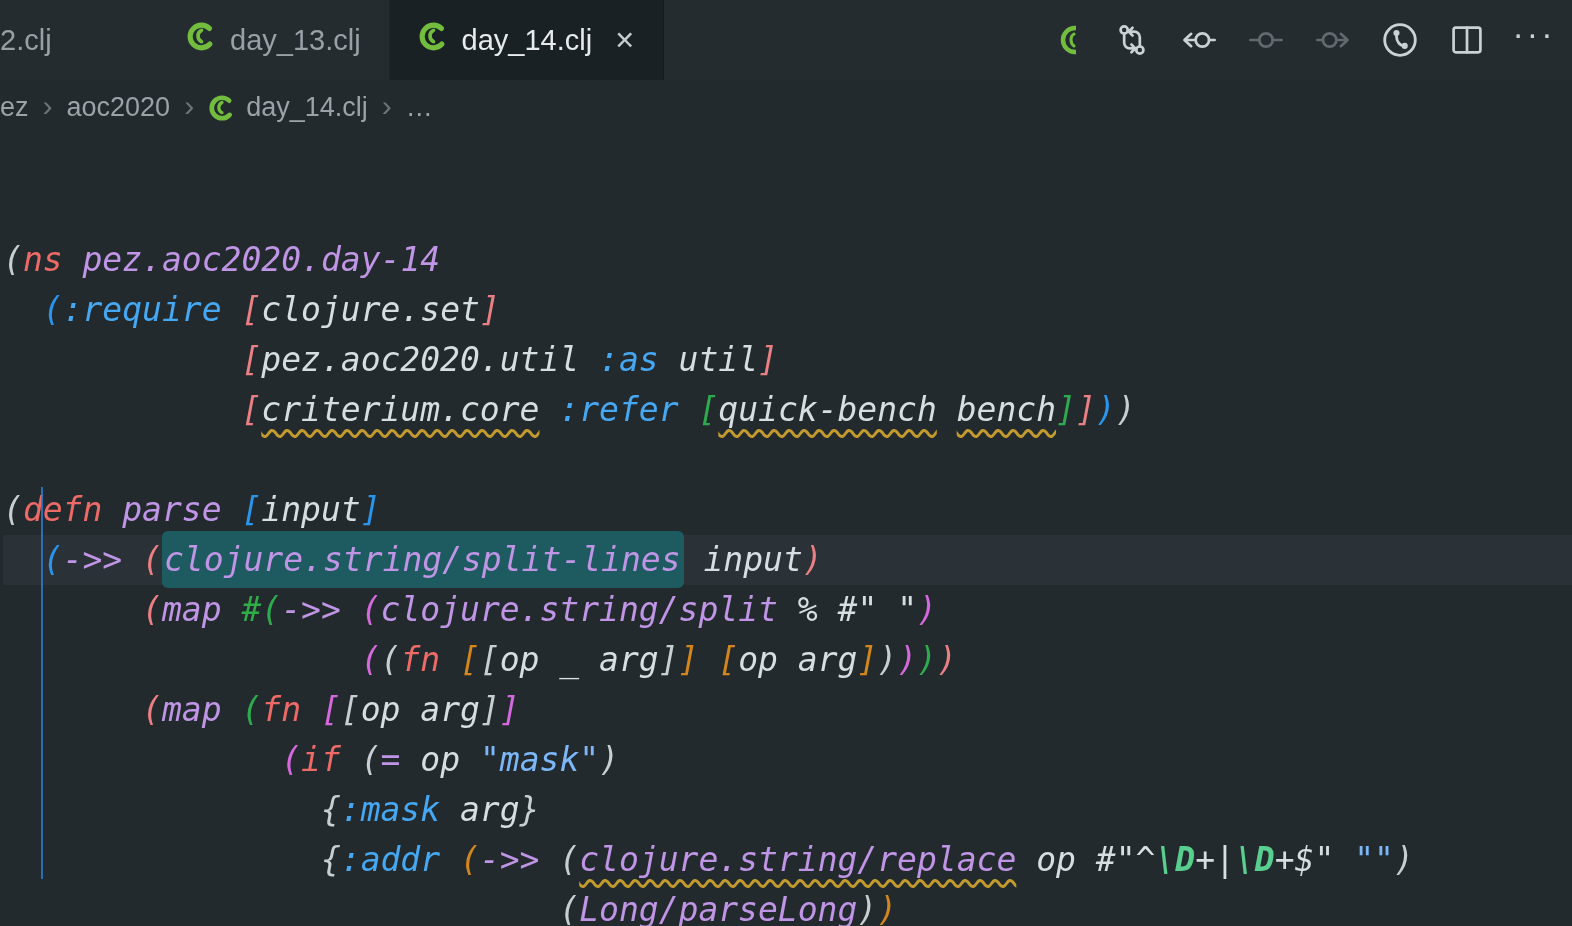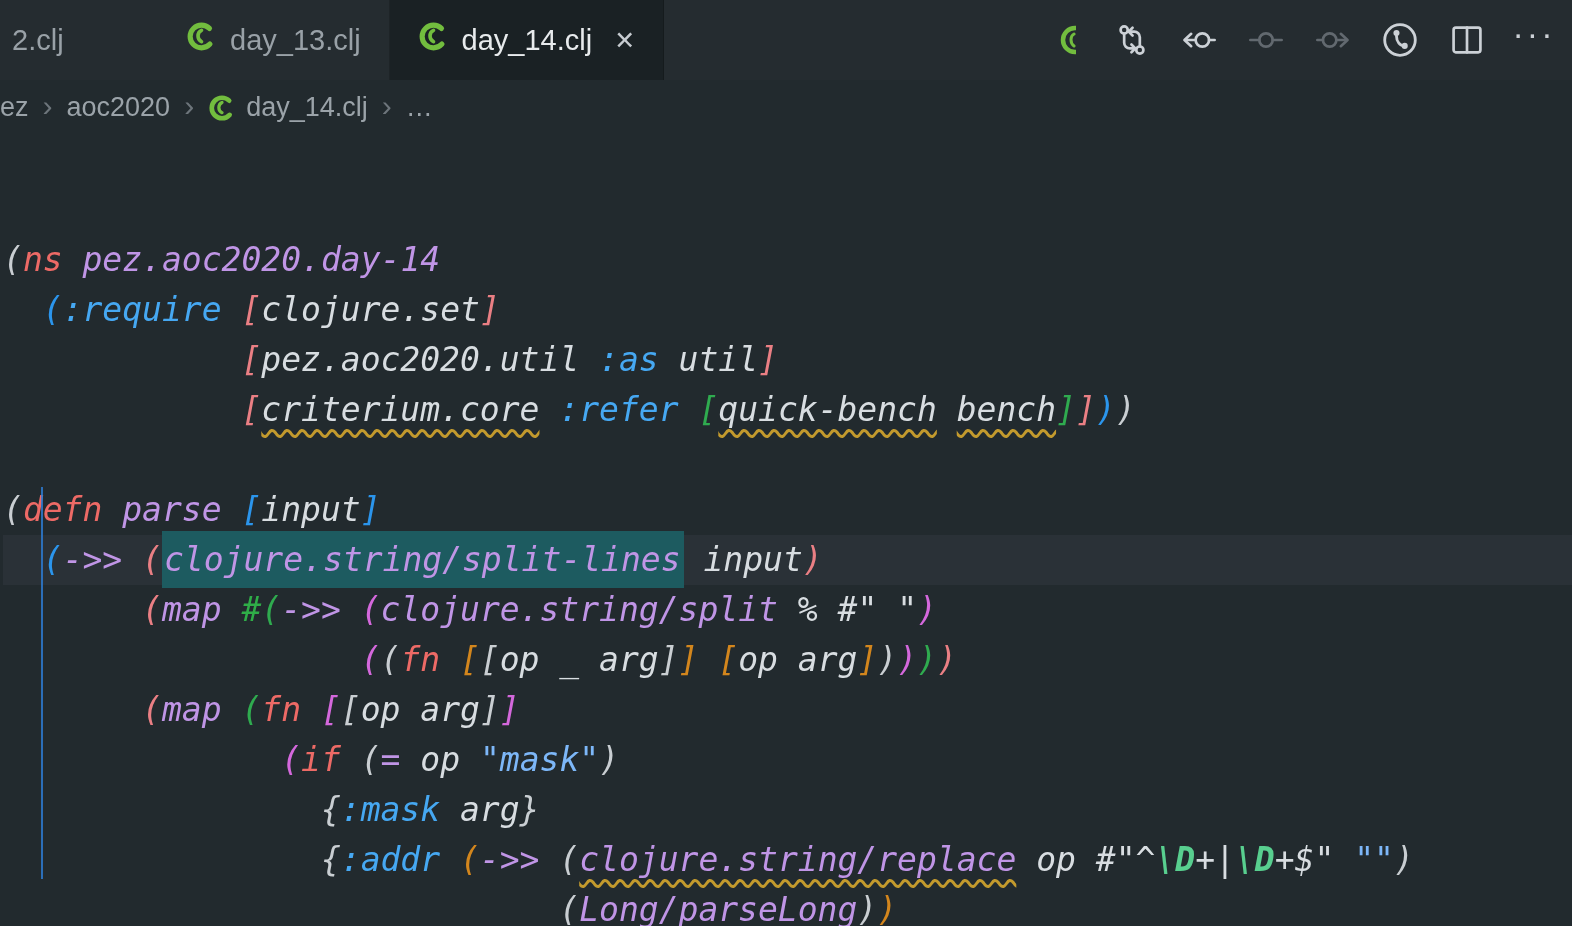--- a/index.html
+++ b/index.html
@@ -5,21 +5,21 @@
   html,body{margin:0;padding:0;background:#222a2e;width:1572px;height:926px;overflow:hidden;}
   *{box-sizing:border-box;}
   body{font-family:"Liberation Sans", sans-serif;}
 
   
   .tabbar{height:80px;width:100%;background:var(--tabbarBg);display:flex;align-items:stretch;}
   .tab{display:flex;align-items:center;padding:1px 28px;color:var(--textDim);font-size:29px;
        border-right:1px solid rgba(0,0,0,0.18);cursor:pointer;white-space:nowrap;}
   .tab .clj-icon{margin-right:13px;flex:0 0 auto;}
   .tab.partial{width:158px;padding:0;overflow:hidden;align-items:center;border-right:none;}
-  .tab.partial .label{padding-left:12px;}
+  .tab.partial .label{padding-left:0;}
   .tab.active{background:var(--activeTabBg);color:var(--textBright);}
   .tab .close{margin-left:22px;font-size:25px;color:#c7ccd1;line-height:1;}
   .toolbar{margin-left:auto;display:flex;align-items:center;gap:27px;padding-right:18px;}
   .tb-icon{width:40px;height:40px;display:flex;align-items:center;justify-content:center;cursor:pointer;}
   .tb-icon svg{display:block;}
   .tb-icon .stroke{stroke:var(--iconBright);fill:none;stroke-width:2.4;stroke-linecap:round;stroke-linejoin:round;}
   .tb-icon.dim .stroke{stroke:var(--iconDim);}
   .tb-icon .fillb{fill:var(--iconBright);}
   .dots{color:var(--iconBright);font-size:34px;letter-spacing:3px;line-height:0.4;padding-bottom:12px;}
 
@@ -37,21 +37,21 @@
 
   .c-w{color:var(--w);} .c-kw{color:var(--kw);} .c-sym{color:var(--sym);}
   .c-k{color:var(--k);} .c-str{color:var(--str);} .c-esc{color:var(--esc);font-weight:bold;}
   .c-hash{color:var(--hash);}
   .c-p1{color:var(--p1);} .c-p2{color:var(--p2);} .c-p3{color:var(--p3);}
   .c-p4{color:var(--p4);} .c-p5{color:var(--p5);} .c-p6{color:var(--p6);}
   .c-p7{color:var(--p7);} .c-p8{color:var(--p8);}
 
   .squiggle{text-decoration-line:underline;text-decoration-style:wavy;text-decoration-color:var(--squiggle);
             text-decoration-thickness:2.5px;text-underline-offset:8px;}
-  .token-hl{background:var(--selection);padding:9px 3px 9px 2px;border-radius:0;}
+  .token-hl{background:var(--selection);padding:9px 3px 9px 2px;border-radius:6px;}
 </style>
 </head>
 <body>
 
 <div class="tabbar">
 
   <div class="tab partial">
     <span class="label">2.clj</span>
   </div>
 

